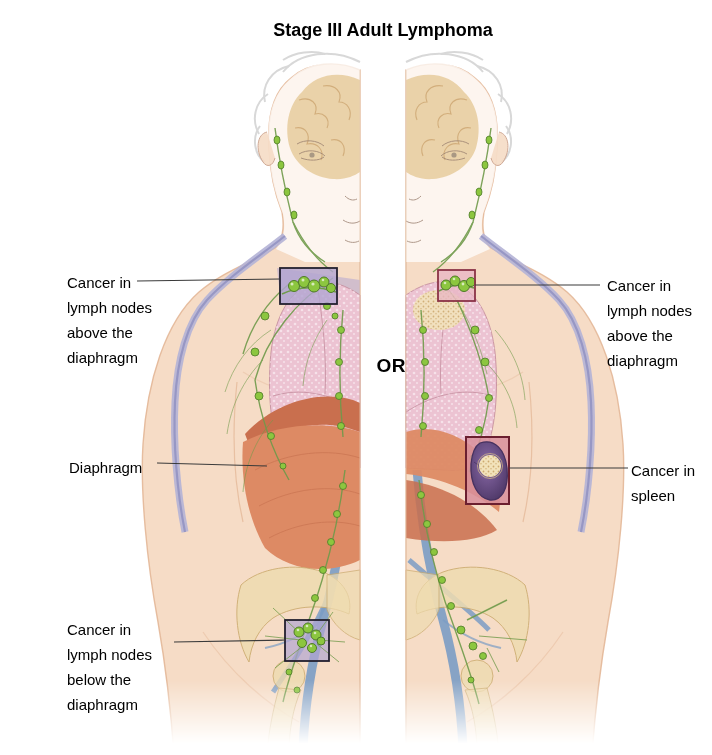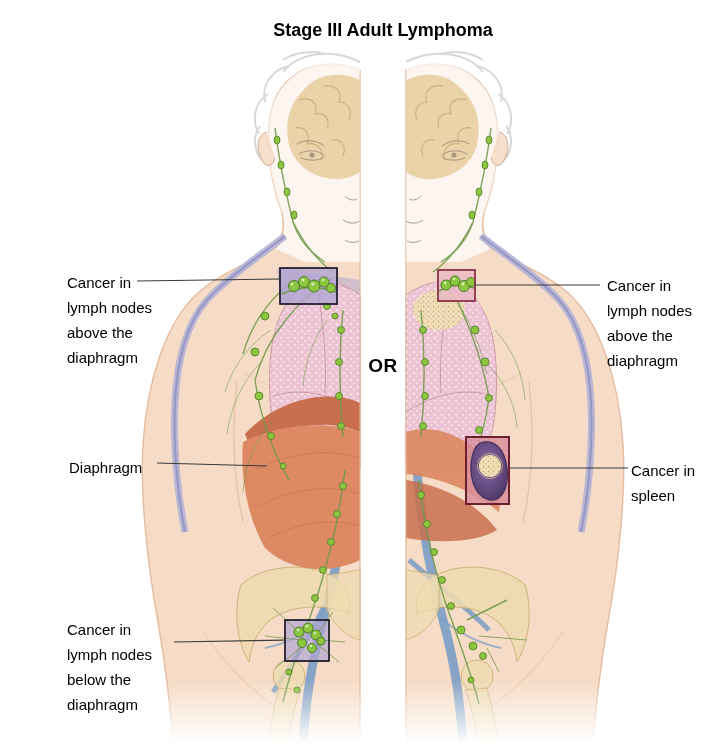--- a/index.html
+++ b/index.html
@@ -3,21 +3,21 @@
 <meta charset="utf-8">
 <style>
   html,body{margin:0;padding:0;background:#fff;}
   #stage{position:relative;width:712px;height:755px;background:#fff;overflow:hidden;
          font-family:"Liberation Sans",sans-serif;margin-left:27px;}
   #stage svg{position:absolute;left:0;top:0;}
   .page-title{position:absolute;top:20px;left:0;width:712px;text-align:center;
               font-size:18px;font-weight:bold;color:var(--label-text);}
   .anno{position:absolute;font-size:15px;line-height:25px;color:var(--label-text);
         white-space:pre-line;}
-  .or-word{position:absolute;left:333px;top:355px;width:46px;text-align:center;
+  .or-word{position:absolute;left:333px;top:355px;width:46px;text-align:right;
            font-size:19px;font-weight:bold;letter-spacing:.5px;color:var(--label-text);}
   .copyright{position:absolute;top:714px;right:10px;text-align:right;
              font-size:10.5px;line-height:12px;color:var(--copyright);}
   .lbl-left{left:40px;}
 </style>
 </head>
 <body>
 
 <div id="stage">
 

